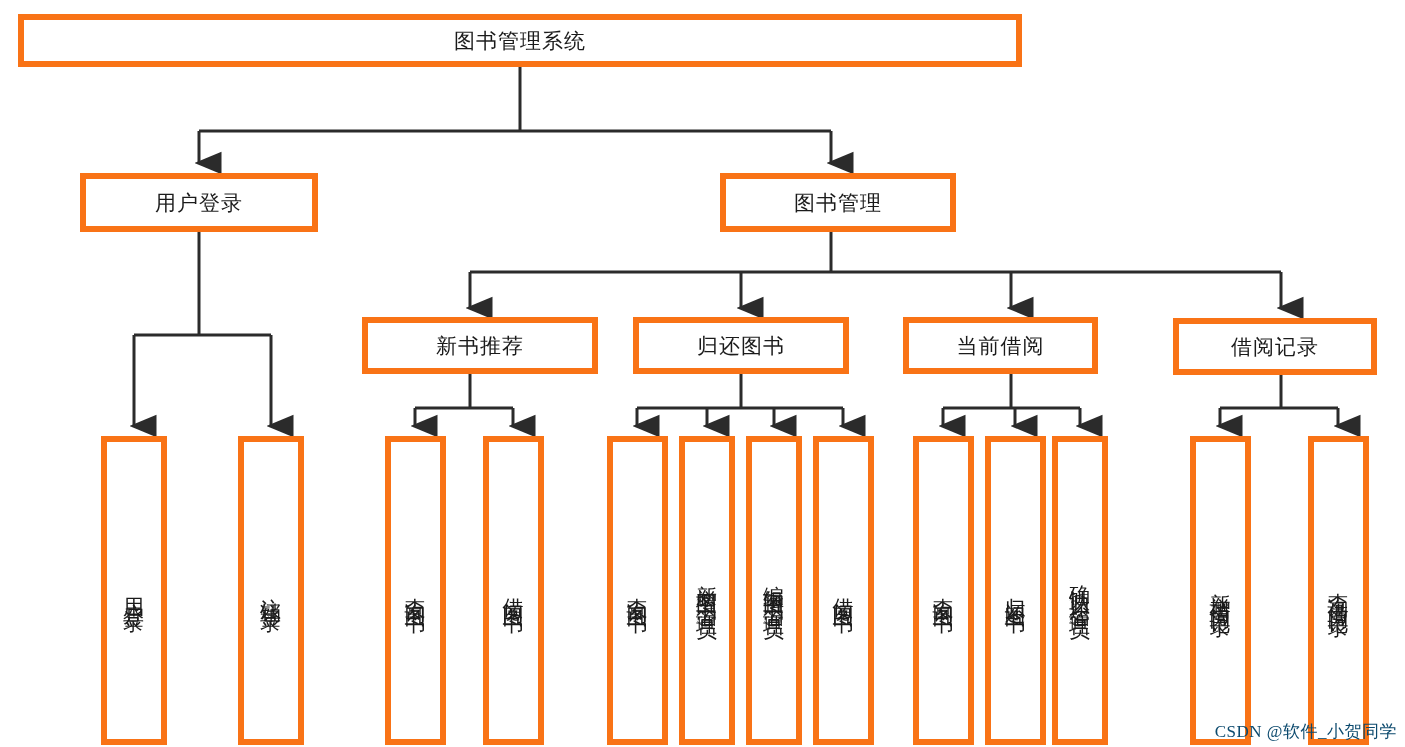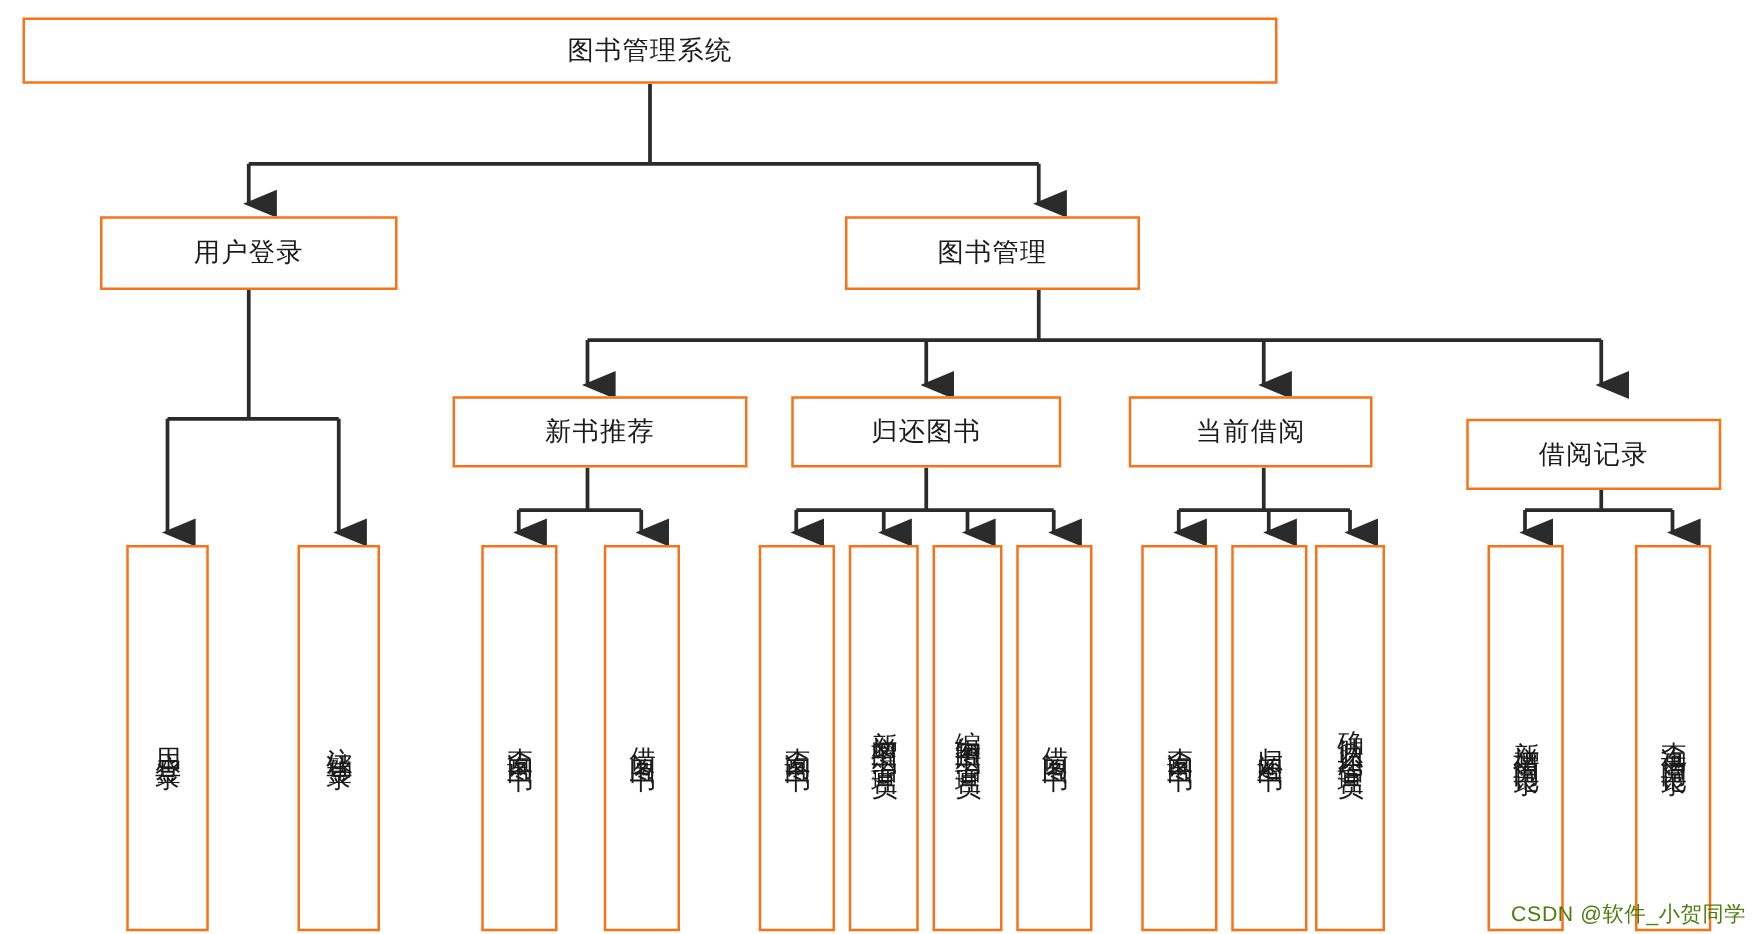--- a/index.html
+++ b/index.html
@@ -21,21 +21,21 @@
     position: absolute;
     left: 0;
     top: 0;
     width: 1405px;
     height: 747px;
     pointer-events: none;
   }
   .node {
     position: absolute;
     box-sizing: border-box;
-    border: 2px solid #f97316;
+    border: 6px solid #f97316;
     background: #ffffff;
     display: flex;
     align-items: center;
     justify-content: center;
     color: #1b1b1b;
   }
   .node.horiz .label {
     font-size: 21px;
     line-height: 1.1;
     letter-spacing: 1px;
@@ -52,23 +52,24 @@
     letter-spacing: 5px;
     line-height: 1.0;
     white-space: nowrap;
     text-align: center;
   }
   .watermark {
     position: absolute;
     right: 8px;
     bottom: 4px;
     font-size: 17px;
-    color: #4d7c0f;
+    color: #0c4a6e;
     white-space: nowrap;
     letter-spacing: 0.5px;
+    font-family: Liberation Serif, serif;
   }
 </style>
 </head>
 <body>
 
 <div id="canvas">
 
   <svg class="connectors" viewBox="0 0 1405 747" xmlns="http://www.w3.org/2000/svg">
     <defs>
       <marker id="arrow" viewBox="0 0 12 12" refX="6" refY="10" markerWidth="9" markerHeight="9" orient="auto-start-reverse">
@@ -121,34 +122,34 @@
     </g>
   </svg>
 
   <div class="node horiz" style="left: 18px; top: 14px; width: 1004px; height: 53px;">
     <span class="label">图书管理系统</span>
   </div>
 
   <div class="node horiz" style="left: 80px; top: 173px; width: 238px; height: 59px;">
     <span class="label">用户登录</span>
   </div>
-  <div class="node horiz" style="left: 676px; top: 173px; width: 236px; height: 59px;">
+  <div class="node horiz" style="left: 720px; top: 173px; width: 236px; height: 59px;">
     <span class="label">图书管理</span>
   </div>
 
   <div class="node horiz" style="left: 362px; top: 317px; width: 236px; height: 57px;">
     <span class="label">新书推荐</span>
   </div>
   <div class="node horiz" style="left: 633px; top: 317px; width: 216px; height: 57px;">
     <span class="label">归还图书</span>
   </div>
   <div class="node horiz" style="left: 903px; top: 317px; width: 195px; height: 57px;">
     <span class="label">当前借阅</span>
   </div>
-  <div class="node horiz" style="left: 1173px; top: 335px; width: 204px; height: 57px;">
+  <div class="node horiz" style="left: 1173px; top: 318px; width: 204px; height: 57px;">
     <span class="label">借阅记录</span>
   </div>
 
   <div class="node vert" style="left: 101px; top: 436px; width: 66px; height: 309px;">
     <span class="label">用户登录</span>
   </div>
   <div class="node vert" style="left: 238px; top: 436px; width: 66px; height: 309px;">
     <span class="label">注销登录</span>
   </div>
   <div class="node vert" style="left: 385px; top: 436px; width: 61px; height: 309px;">

